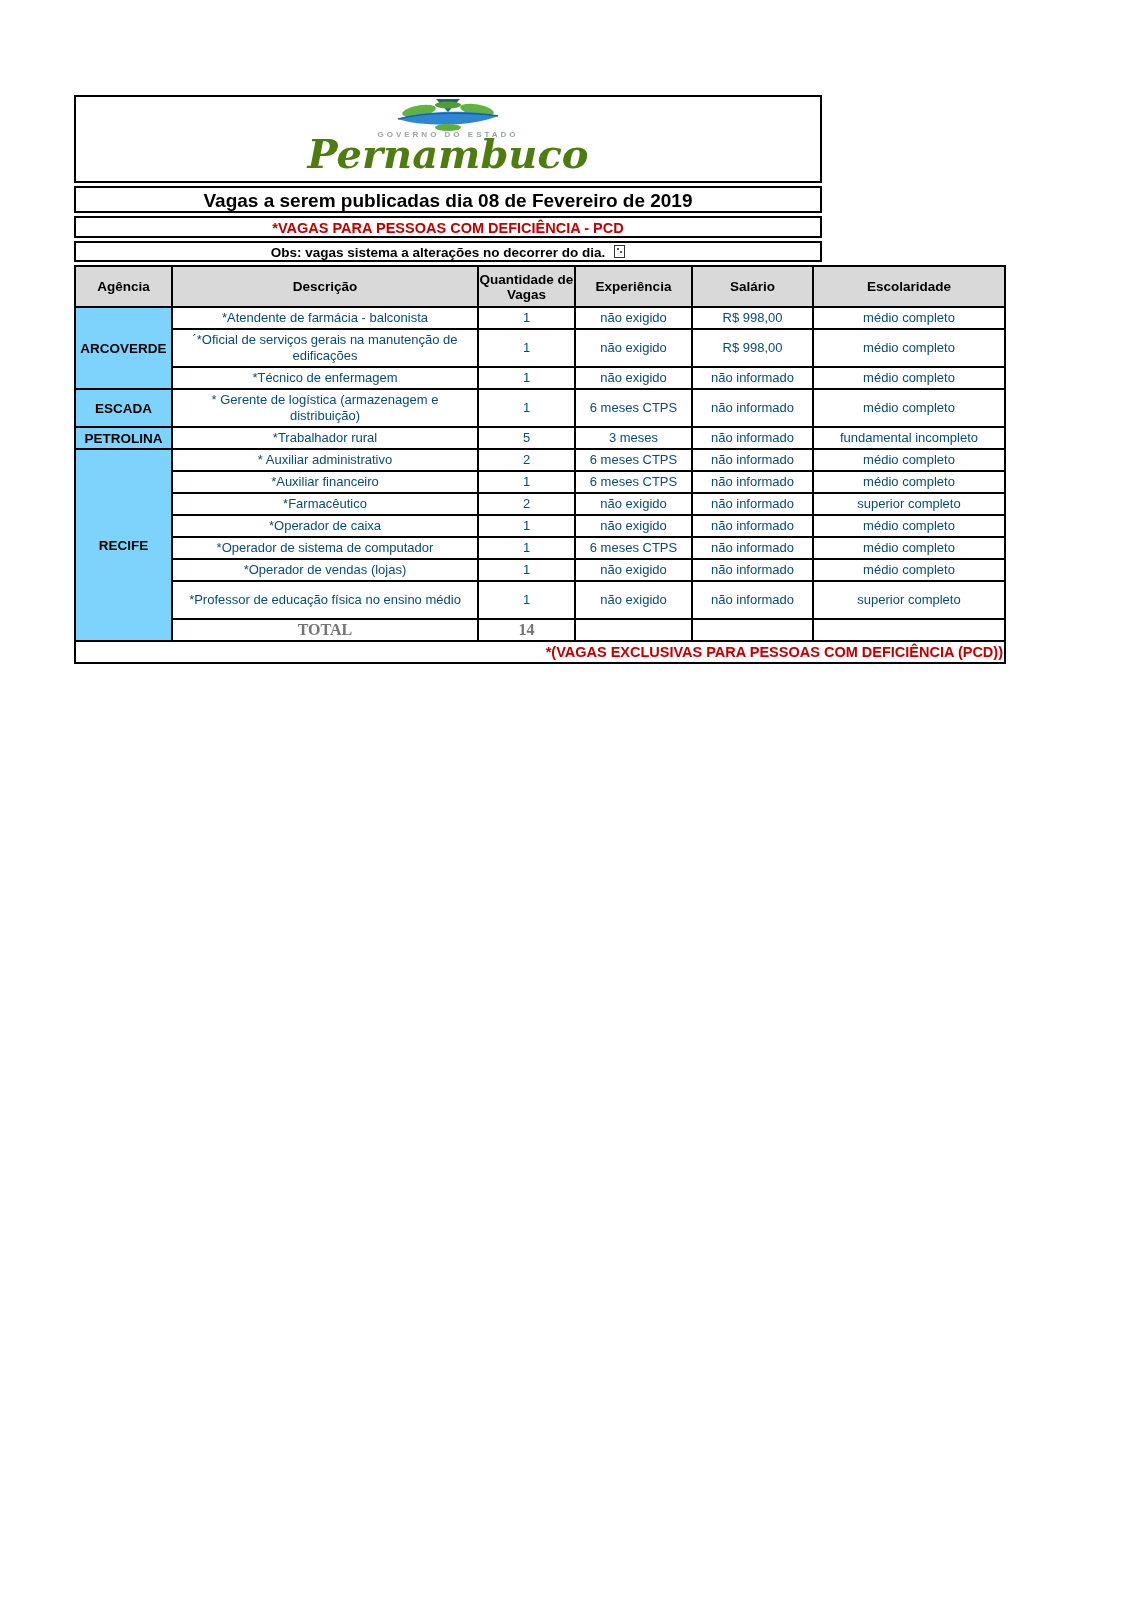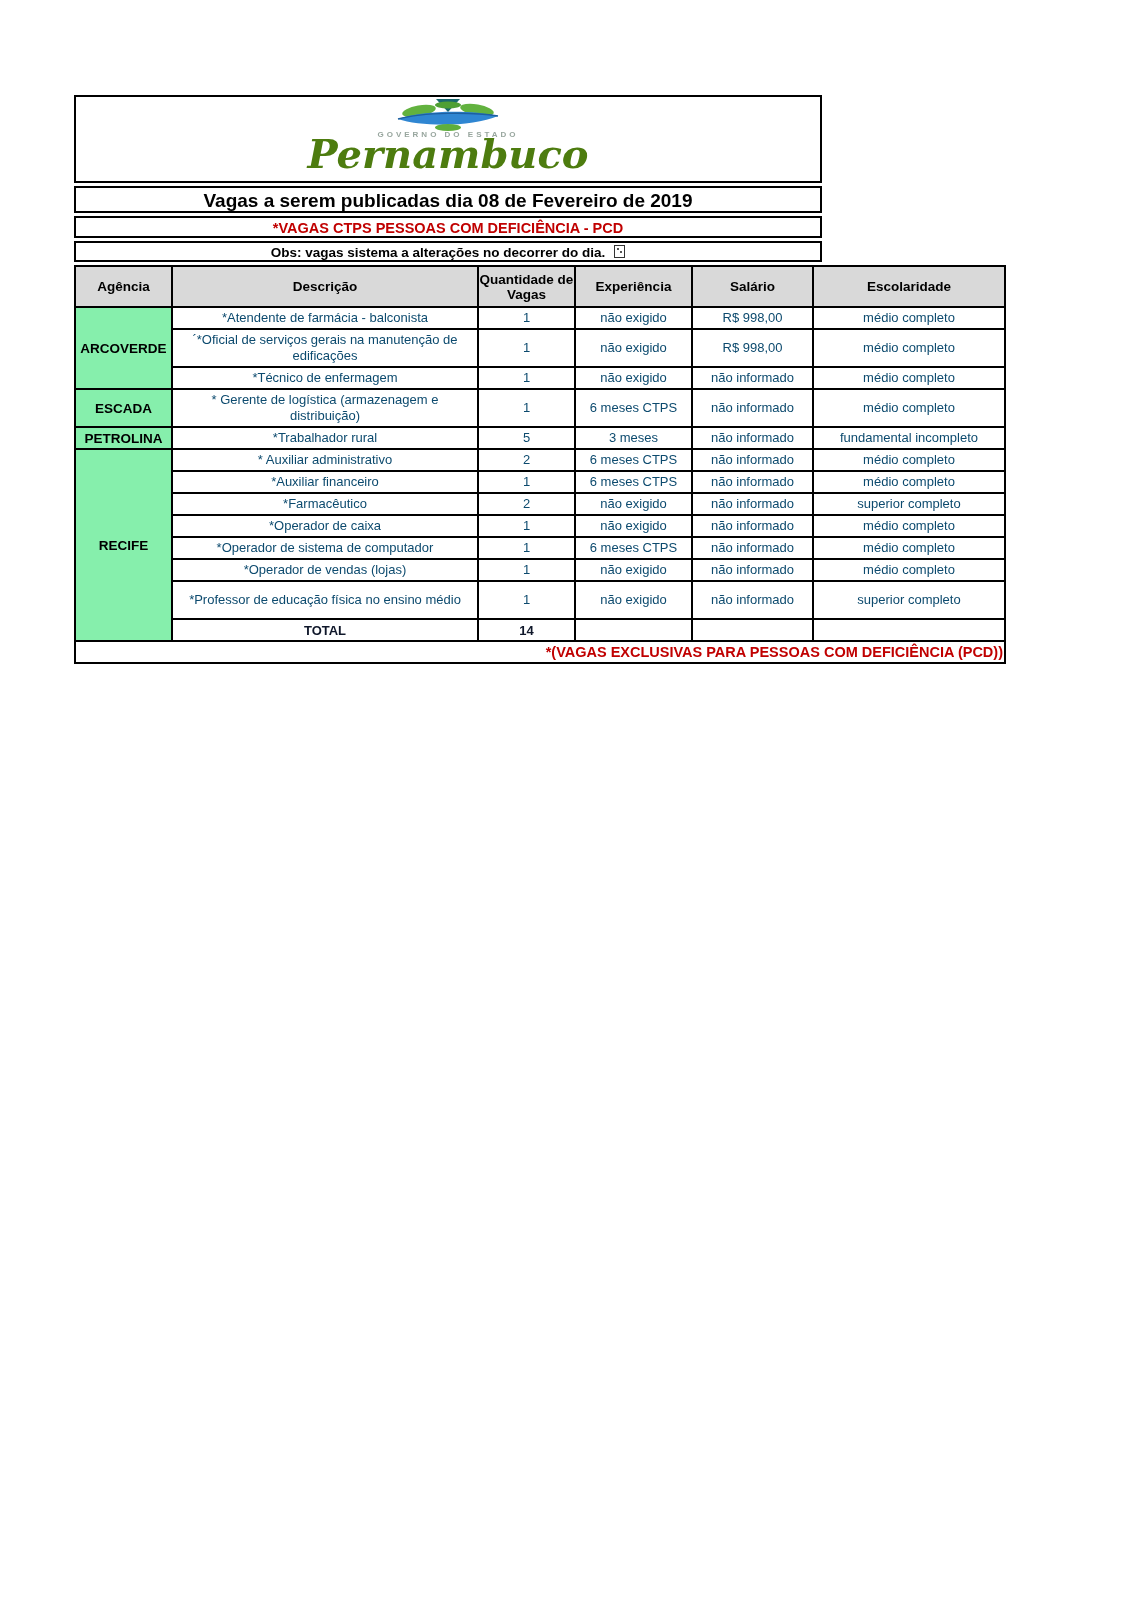--- a/index.html
+++ b/index.html
@@ -53,25 +53,25 @@
     border:2px solid #000;
     text-align:center; vertical-align:middle;
     overflow:hidden;
   }
   .jobs-table th {
     background:#D9D9D9; font-size:13.5px; font-weight:bold; padding:2px 0;
   }
   tr.hdr { height:41px; }
   tr.h1 { height:22px; }
   tr.h2 { height:38px; }
-  td.agency { font-weight:bold; font-size:13.5px; padding:0 2px; background:#86efac; }
+  td.agency { font-weight:bold; font-size:13.5px; padding:0 2px; background:#7dd3fc; }
   td.desc { padding:0 14px; }
   td.val { padding:0 4px; }
   .red { color:#0c4a6e; font-size:13px; line-height:1.25; }
-  td.total-label, td.total-qty { color:#0f172a; font-weight:bold; font-size:13px; }
+  td.total-label, td.total-qty { color:#737373; font-weight:bold; font-size:16px;font-family:Liberation Serif, serif; }
   tr.footer-row { height:22px; }
   td.footer-cell { color:#C00000; font-weight:bold; font-size:14.5px;text-align:right; }
 </style>
 </head>
 <body>
 
 <div class="doc">
 
   <div class="sec logo-box">
     <div class="logo-inner">
@@ -84,21 +84,21 @@
         <path d="M5 20 C30 13 80 13 105 17" stroke="#1d5fa0" stroke-width="1.5" fill="none"></path>
         <ellipse cx="55" cy="28.5" rx="13" ry="3.5" fill="#5FAE3C"></ellipse>
       </svg>
       <div class="gov-text">GOVERNO DO ESTADO</div>
       <div class="pe-script">Pernambuco</div>
     </div>
   </div>
 
   <div class="sec title-box">Vagas a serem publicadas dia 08 de Fevereiro de 2019</div>
 
-  <div class="sec subtitle-box">*VAGAS CTPS PESSOAS COM DEFICIÊNCIA - PCD</div>
+  <div class="sec subtitle-box">*VAGAS PARA PESSOAS COM DEFICIÊNCIA - PCD</div>
 
   <div class="sec obs-box">
     <span>Obs: vagas sistema a alterações no decorrer do dia.</span><span class="glyphbox"></span>
   </div>
 
   <table class="jobs-table">
     <colgroup>
       <col style="width:97px">
         <col style="width:306px">
         <col style="width:97px">

